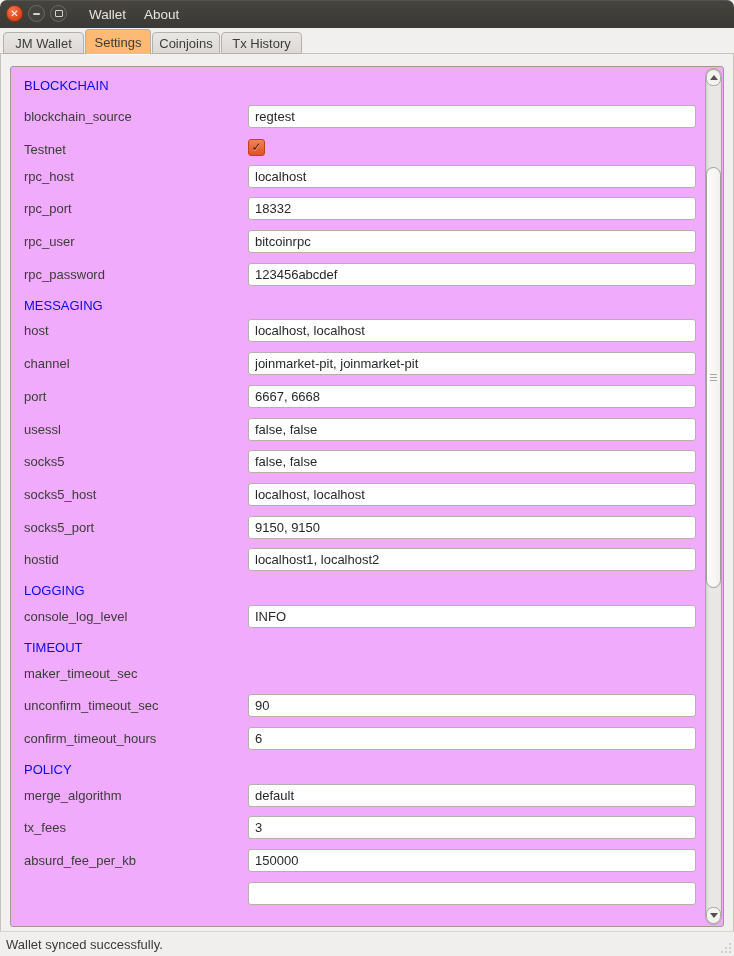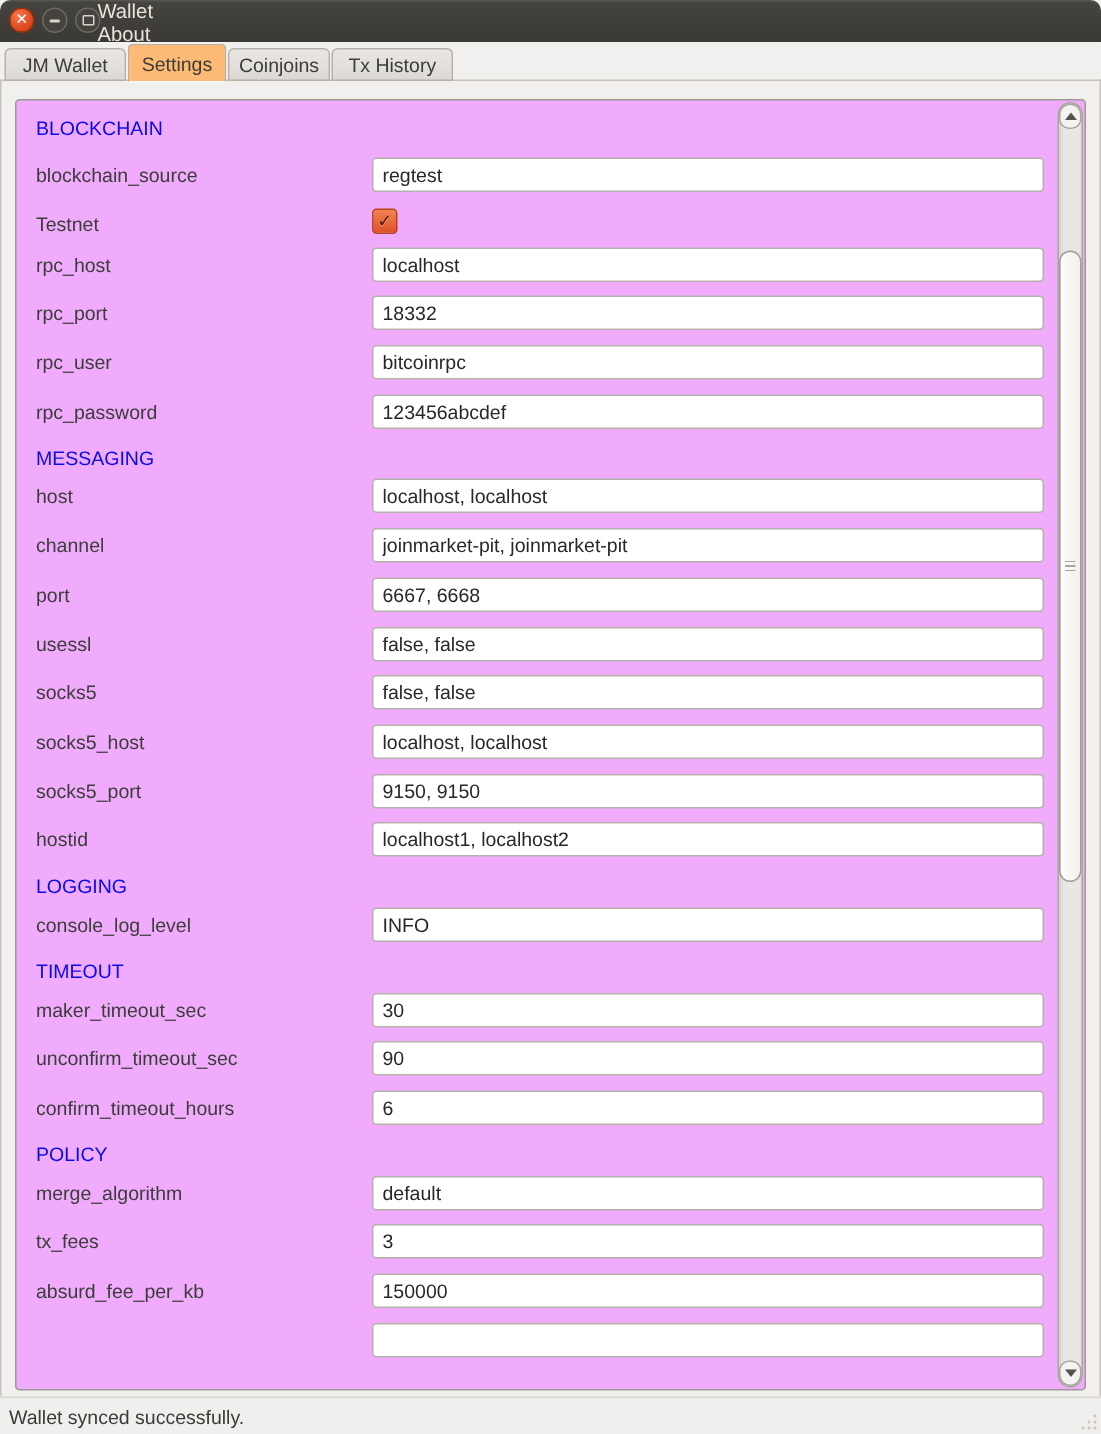--- a/index.html
+++ b/index.html
@@ -25,21 +25,21 @@
     left:6px;
     background:radial-gradient(circle at 35% 30%, #f4774f, var(--close-orange) 72%);
     border:1px solid #97300f;
     color:#fff; font-size:10px; font-weight:bold; line-height:1;
   }
   .wc.minmax { background:#45433e; border:1px solid #6d6a62; }
   .wc.min { left:28px; }
   .wc.max { left:50px; }
   .glyph-minus { width:7px; height:2px; background:#d7d3ca; border-radius:1px; }
   .glyph-square { width:8px; height:7px; border:1.5px solid #d7d3ca; border-radius:1px; }
-  .menubar { position:absolute; left:56px; top:0; height:28px; display:flex; align-items:flex-start;flex-direction:column; }
+  .menubar { position:absolute; left:80px; top:0; height:28px; display:flex; align-items:center; }
   .menu-item { color:#e7e3db; font-size:13.5px; padding:0 9px; cursor:default; }
 
   
   .tabbar {
     position:absolute; top:28px; left:0; right:0; height:26px;
     display:flex; align-items:flex-end; padding-left:3px;
   }
   .tab {
     position:relative; z-index:3;
     height:22px; display:flex; align-items:center; justify-content:center;
@@ -220,21 +220,20 @@
             <input type="text" class="field" value="localhost1, localhost2" style="">
           </div>
           <div class="sec-header">LOGGING</div>
           <div class="row">
             <label>console_log_level</label>
             <input type="text" class="field" value="INFO" style="">
           </div>
           <div class="sec-header">TIMEOUT</div>
           <div class="row">
             <label>maker_timeout_sec</label>
-            <input type="text" class="field" value="30" style="">
           </div>
           <div class="row">
             <label>unconfirm_timeout_sec</label>
             <input type="text" class="field" value="90" style="">
           </div>
           <div class="row">
             <label>confirm_timeout_hours</label>
             <input type="text" class="field" value="6" style="">
           </div>
           <div class="sec-header">POLICY</div>

